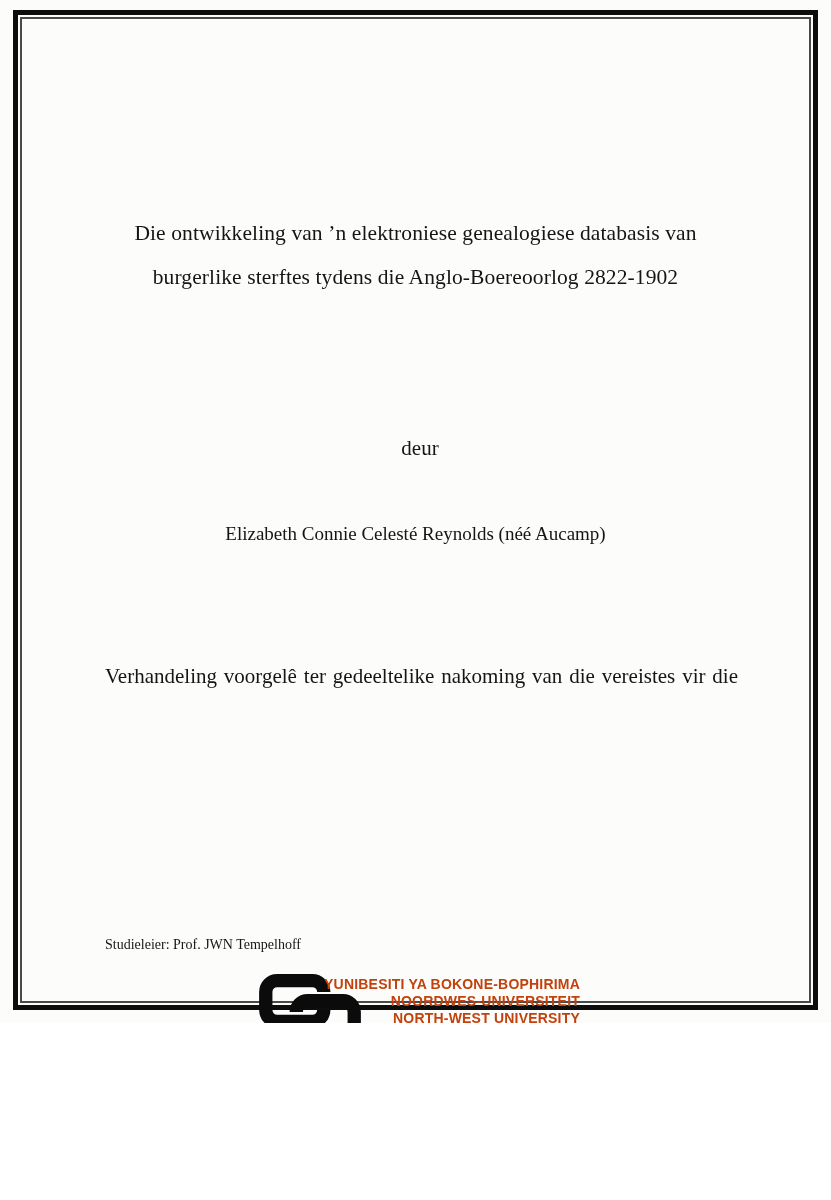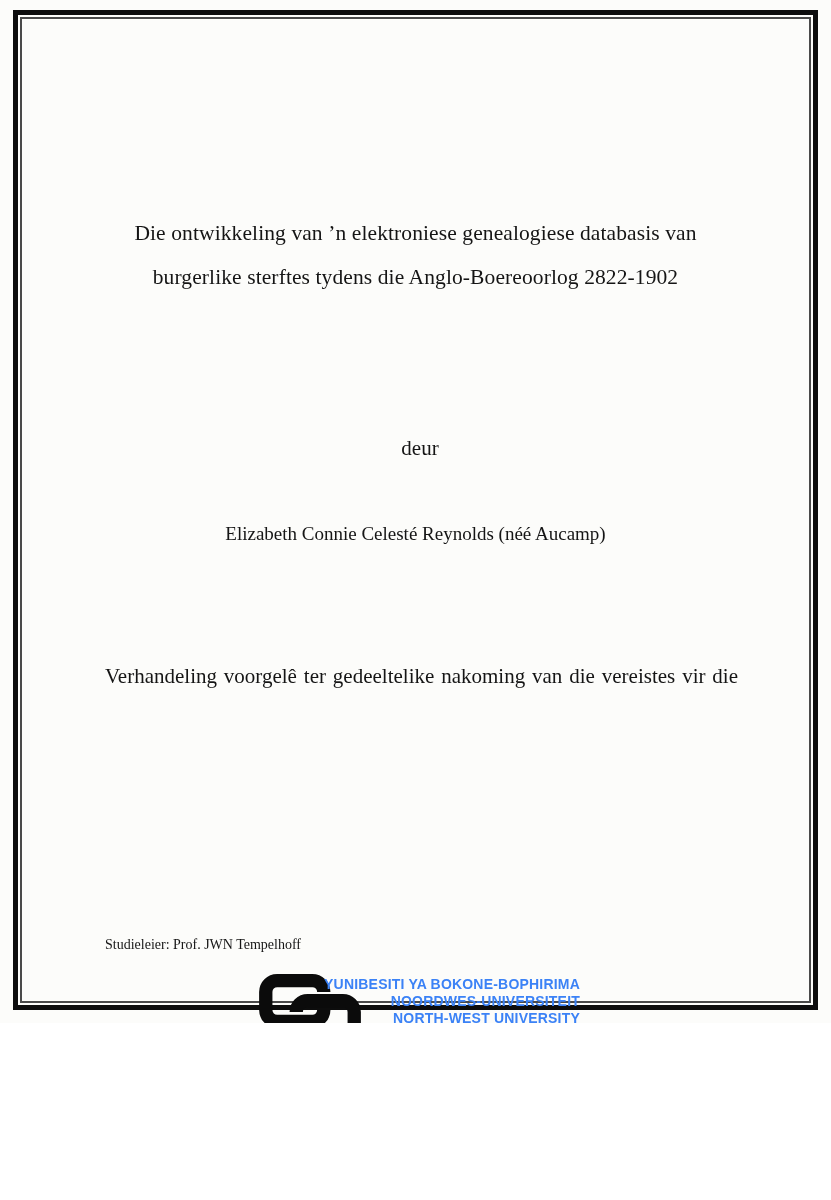--- a/index.html
+++ b/index.html
@@ -26,21 +26,21 @@
   .statement .justify{text-align:justify;text-align-last:justify;}
   .statement i{font-style:italic;}
 
   .supervisor-block{position:absolute;top:886px;left:105px;font-size:14px;line-height:25px;margin-top:46px;}
 
   .logo{position:absolute;left:258px;top:970px;width:322px;height:84px;}
   .logo .mark{position:absolute;left:0;top:2px;width:104px;height:78px;}
   .logo-text{
     position:absolute;right:0;top:6px;width:256px;text-align:right;
     font-family:"Liberation Sans", sans-serif;font-weight:700;
-    font-size:14px;line-height:16.8px;letter-spacing:0.2px;color:#3b82f6;
+    font-size:14px;line-height:16.8px;letter-spacing:0.2px;color:#c2410c;
     white-space:nowrap;
   }
 </style>
 </head>
 <body>
 
 <div class="page">
 
   <div class="frame">
     <div class="frame-inner"></div>

